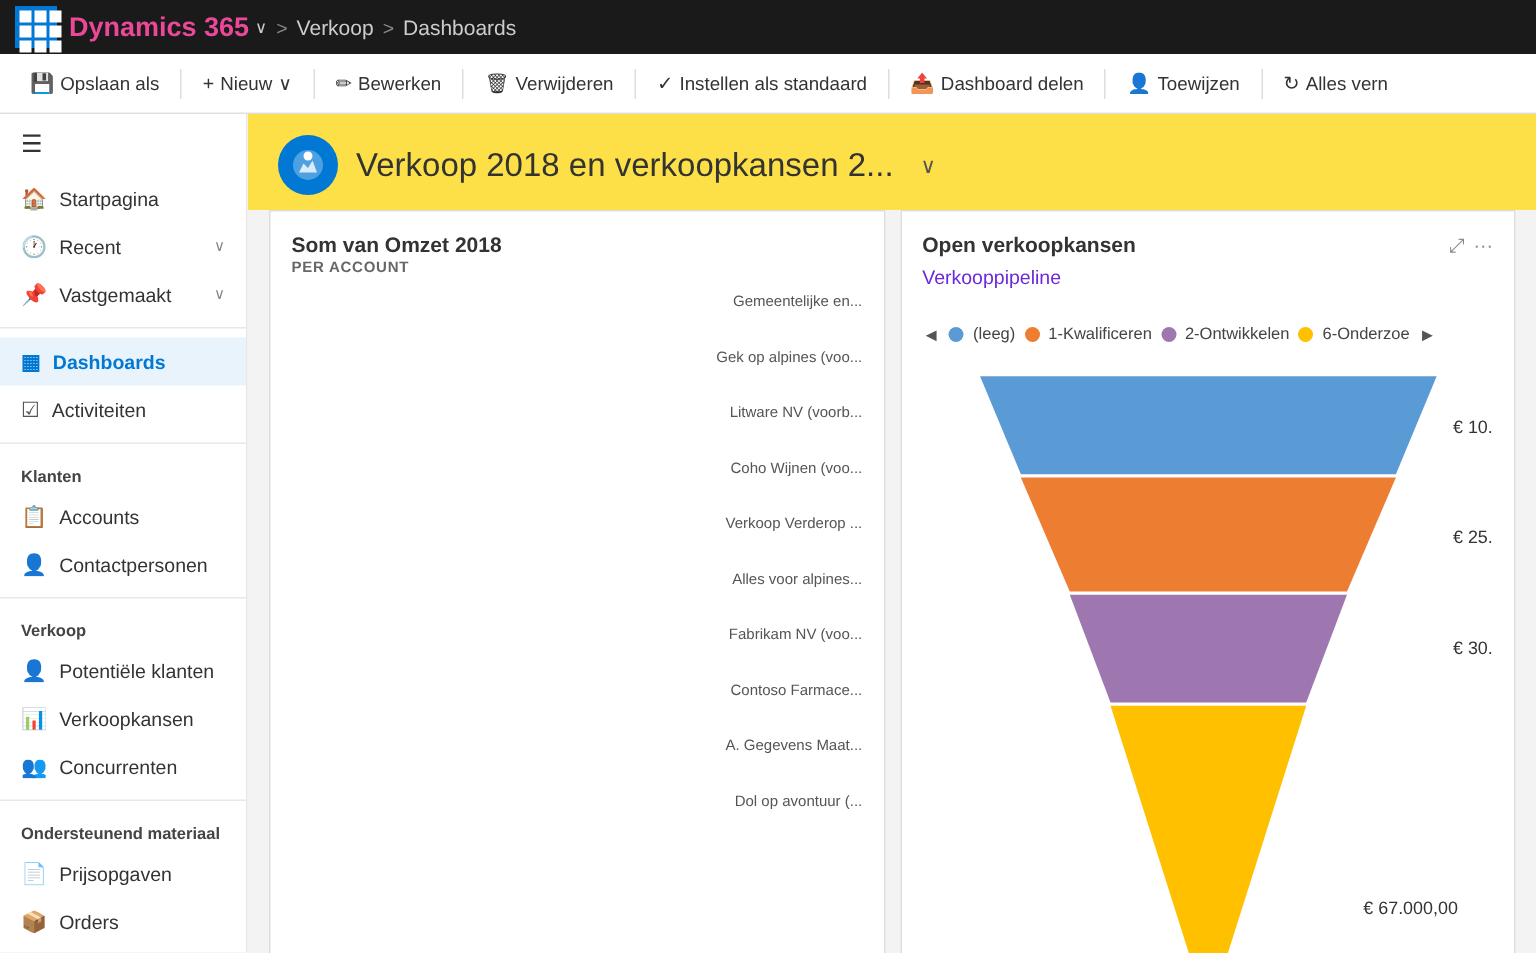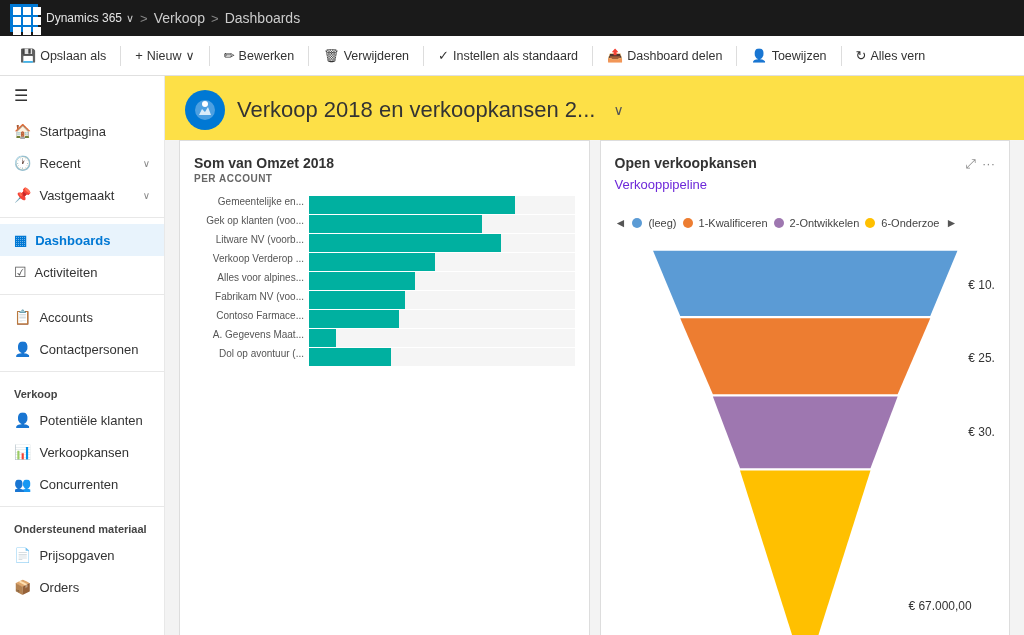--- a/index.html
+++ b/index.html
@@ -19,21 +19,21 @@
       background: #0078d4;
       display: grid;
       grid-template-columns: repeat(3,8px);
       grid-template-rows: repeat(3,8px);
       gap: 2px;
       padding: 3px;
       margin-right: 8px;
       flex-shrink: 0;
     }
     .waffle-icon span { background: white; display: block; }
-    .top-bar-title { color: #e5e5e5; font-size: 12px; font-weight: 400; }
+    .top-bar-title { color: #ec4899; font-size: 18px; font-weight: 700; }
     .top-bar-sep { color: #888; margin: 0 6px; }
     .top-bar-sub { color: #ccc; font-size: 14px; }
     .top-bar-chevron { color: #ccc; margin-left: 4px; font-size: 11px; }
 
     
     .toolbar {
       display: flex;
       align-items: center;
       background: #fff;
       border-bottom: 1px solid #e0e0e0;
@@ -141,23 +141,24 @@
       font-weight: 700;
       color: #666;
       letter-spacing: 0.5px;
       margin-bottom: 12px;
       text-transform: uppercase;
     }
 
     
     .bar-chart { width: 100%; }
     .bar-row {
-      display: flex; align-items: flex-start;
-      margin-bottom: 1px;
+      display: flex; align-items: flex-end;
+      margin-bottom: 21px;
       gap: 5px;
+      flex-direction: column;
     }
     .bar-label {
       width: 110px;
       font-size: 10px;
       color: #555;
       text-align: right;
       flex-shrink: 0;
     }
     .bar-track {
       flex: 1;
@@ -291,20 +292,21 @@
     <div class="sidebar-item active">
       <span class="icon">▦</span>
       <span>Dashboards</span>
     </div>
     <div class="sidebar-item">
       <span class="icon">☑</span>
       <span>Activiteiten</span>
     </div>
 
     <div class="sidebar-divider"></div>
+    <div class="sidebar-section">Klanten</div>
     <div class="sidebar-item">
       <span class="icon">📋</span>
       <span>Accounts</span>
     </div>
     <div class="sidebar-item">
       <span class="icon">👤</span>
       <span>Contactpersonen</span>
     </div>
 
     <div class="sidebar-divider"></div>
@@ -354,29 +356,35 @@
         <div class="chart-title">Som van Omzet 2018</div>
         <div class="chart-subtitle">PER ACCOUNT</div>
         <div class="bar-chart" id="bar-chart-container">
             <div class="bar-row">
               <div class="bar-label">Gemeentelijke en...</div>
               <div class="bar-track">
                 <div class="bar-fill" style="width: 77.5%;"></div>
               </div>
             </div>
             <div class="bar-row">
-              <div class="bar-label">Gek op klanten (voo...</div>
+              <div class="bar-label">Gek op alpines (voo...</div>
               <div class="bar-track">
                 <div class="bar-fill" style="width: 65%;"></div>
               </div>
             </div>
             <div class="bar-row">
               <div class="bar-label">Litware NV (voorb...</div>
               <div class="bar-track">
                 <div class="bar-fill" style="width: 72.5%;"></div>
+              </div>
+            </div>
+            <div class="bar-row">
+              <div class="bar-label">Coho Wijnen (voo...</div>
+              <div class="bar-track">
+                <div class="bar-fill" style="width: 55%;"></div>
               </div>
             </div>
             <div class="bar-row">
               <div class="bar-label">Verkoop Verderop ...</div>
               <div class="bar-track">
                 <div class="bar-fill" style="width: 47.5%;"></div>
               </div>
             </div>
             <div class="bar-row">
               <div class="bar-label">Alles voor alpines...</div>

